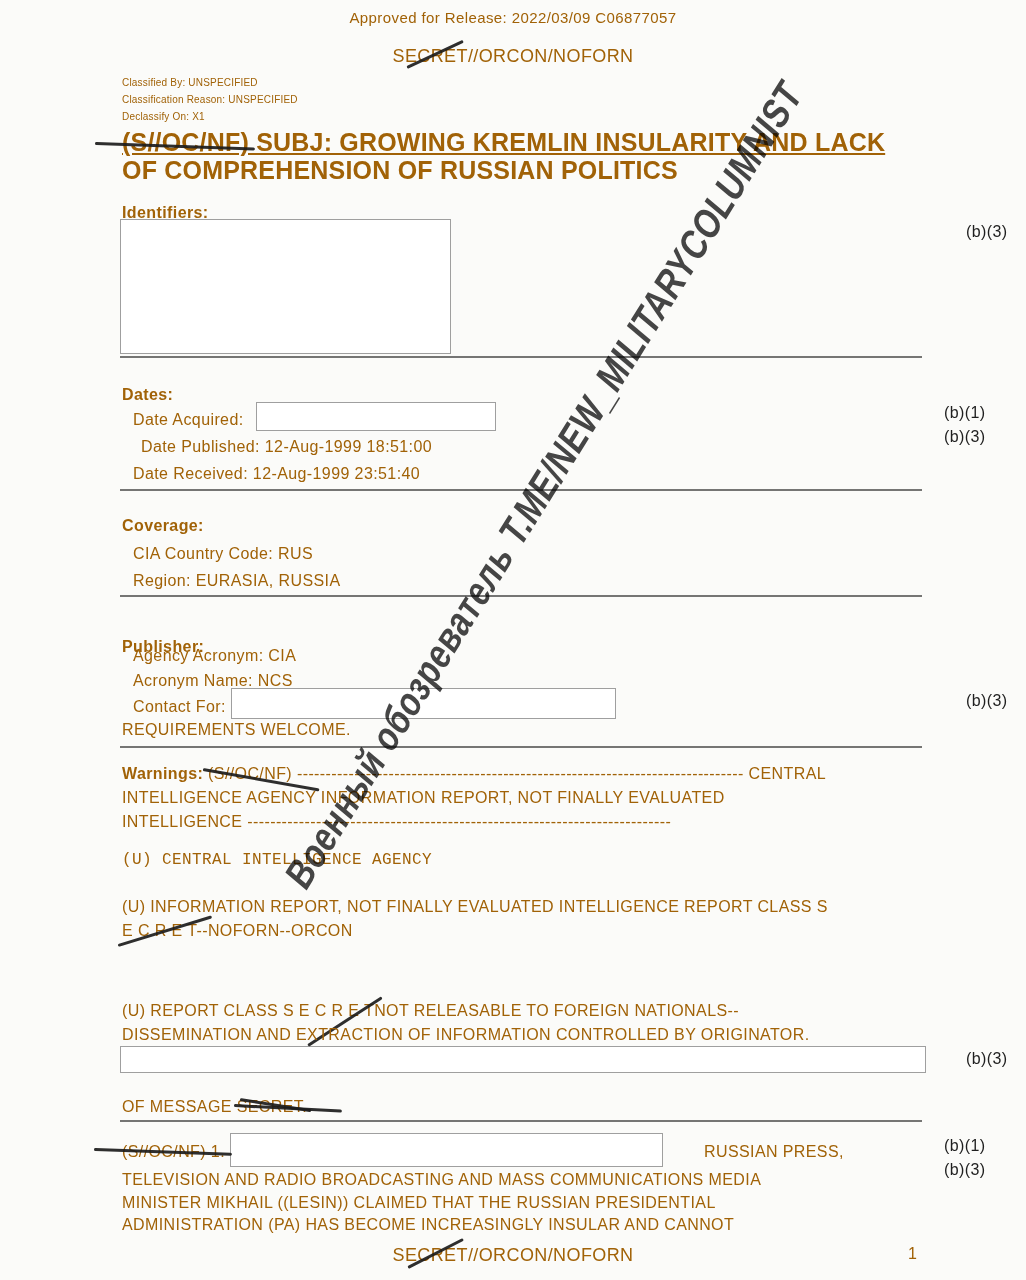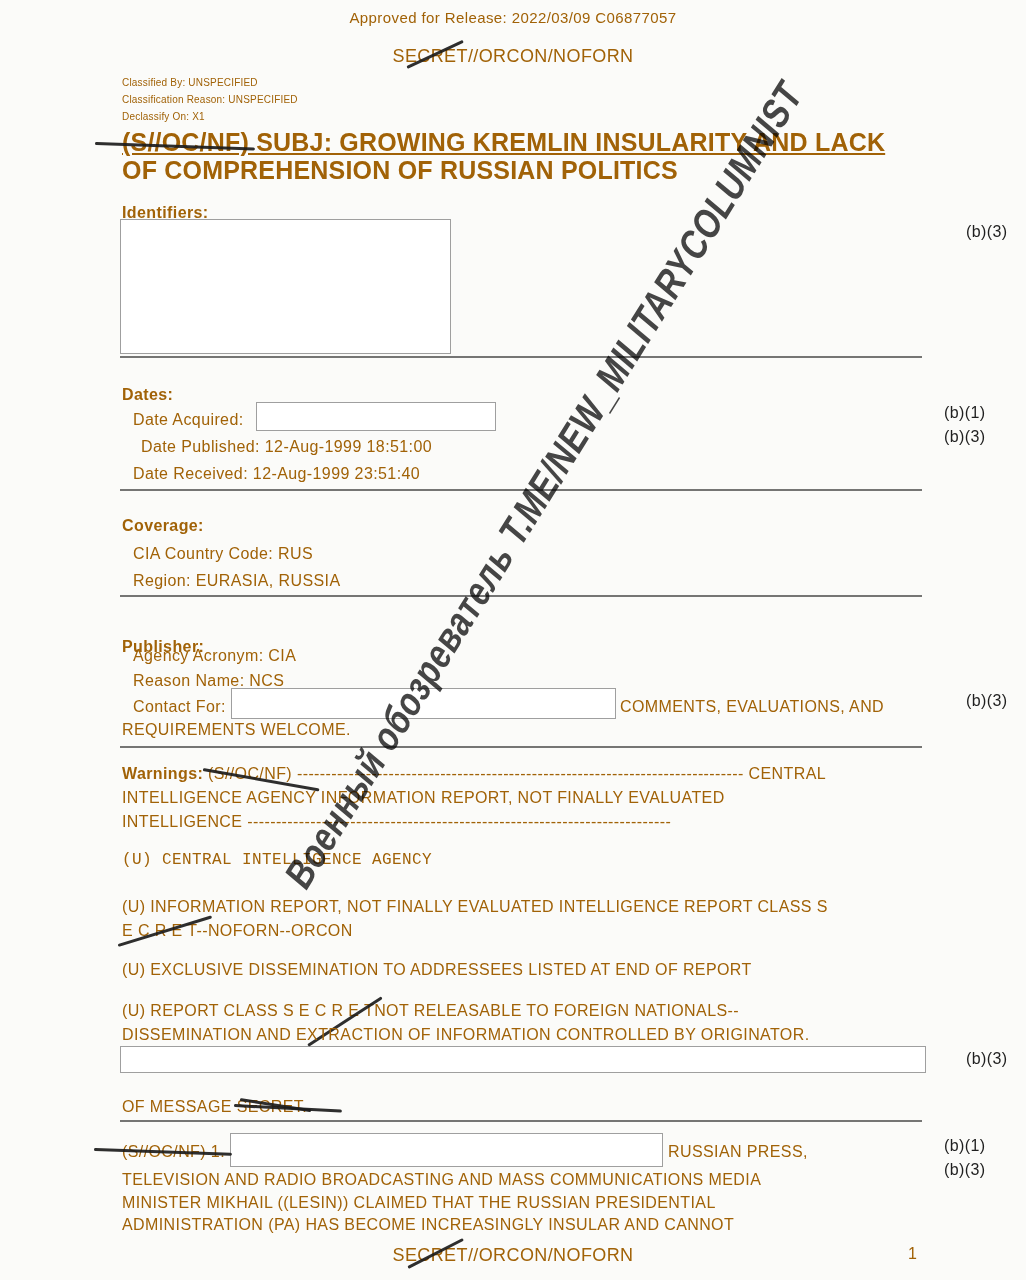--- a/index.html
+++ b/index.html
@@ -93,57 +93,55 @@
   <div class="t" style="left:133px;top:464px;">Date Received: 12-Aug-1999 23:51:40</div>
   <div class="rule" style="top:489px;"></div>
 
   <div class="t bold" style="left:122px;top:516px;">Coverage:</div>
   <div class="t" style="left:133px;top:544px;">CIA Country Code: RUS</div>
   <div class="t" style="left:133px;top:571px;">Region: EURASIA, RUSSIA</div>
   <div class="rule" style="top:595px;"></div>
 
   <div class="t bold" style="left:122px;top:619px;margin-top:18px;">Publisher:</div>
   <div class="t" style="left:133px;top:646px;">Agency Acronym: CIA</div>
-  <div class="t" style="left:133px;top:671px;">Reason Name: NCS</div>
+  <div class="t" style="left:133px;top:671px;">Acronym Name: NCS</div>
   <div class="t" style="left:133px;top:697px;">Contact For:</div>
   <div class="redact" style="left:231px;top:688px;width:385px;height:31px;"></div>
-  <div class="t" style="left:620px;top:697px;">COMMENTS, EVALUATIONS, AND</div>
   <div class="annot" style="left:966px;top:692px;">(b)(3)</div>
   <div class="t" style="left:122px;top:720px;">REQUIREMENTS WELCOME.</div>
   <div class="rule" style="top:746px;"></div>
 
   <div class="t" style="left:122px;top:764px;"><span class="bold">Warnings: </span><span>(S//OC/NF)</span><span> ------------------------------------------------------------------------------ </span><span>CENTRAL</span></div>
   <div class="pen" style="left:203px;top:768px;width:118px;transform:rotate(10deg);"></div>
   <div class="t" style="left:122px;top:788px;">INTELLIGENCE AGENCY INFORMATION REPORT, NOT FINALLY EVALUATED</div>
   <div class="t" style="left:122px;top:812px;"><span>INTELLIGENCE</span><span> --------------------------------------------------------------------------</span></div>
 
   <div class="t" style="left:122px;top:850px;font-family:Liberation Mono, monospace;">(U) CENTRAL INTELLIGENCE AGENCY</div>
 
   <div class="t" style="left:122px;top:897px;">(U) INFORMATION REPORT, NOT FINALLY EVALUATED INTELLIGENCE REPORT CLASS S</div>
   <div class="t" style="left:122px;top:921px;">E C R E T--NOFORN--ORCON</div>
   <div class="pen" style="left:118px;top:944px;width:98px;transform:rotate(-17deg);"></div>
 
-  <div class="t" style="left:122px;top:960px;">(U) EXCLUSIVE DISSEMINATION TO ADDRESSEES LISTED AT END OF REPORT</div>
 
   <div class="t" style="left:122px;top:1001px;">(U) REPORT CLASS S E C R E TNOT RELEASABLE TO FOREIGN NATIONALS--</div>
   <div class="pen" style="left:308px;top:1044px;width:88px;transform:rotate(-33deg);"></div>
   <div class="t" style="left:122px;top:1025px;">DISSEMINATION AND EXTRACTION OF INFORMATION CONTROLLED BY ORIGINATOR.</div>
 
   <div class="redact" style="left:120px;top:1046px;width:806px;height:27px;"></div>
   <div class="annot" style="left:966px;top:1050px;">(b)(3)</div>
 
   <div class="t" style="left:122px;top:1097px;"><span>OF MESSAGE</span><span> SECRET.</span></div>
   <div class="pen" style="left:234px;top:1104px;width:108px;transform:rotate(3deg);"></div>
   <div class="pen" style="left:240px;top:1098px;width:72px;transform:rotate(9deg);"></div>
   <div class="rule" style="top:1120px;"></div>
 
   <div class="t" style="left:122px;top:1142px;">(S//OC/NF) 1.</div>
   <div class="pen" style="left:94px;top:1148px;width:138px;transform:rotate(2deg);"></div>
   <div class="redact" style="left:230px;top:1133px;width:433px;height:34px;"></div>
-  <div class="t" style="left:668px;top:1142px;">RUSSIAN PRESS,</div>
+  <div class="t" style="left:704px;top:1142px;">RUSSIAN PRESS,</div>
   <div class="annot" style="left:944px;top:1137px;">(b)(1)</div>
   <div class="annot" style="left:944px;top:1161px;">(b)(3)</div>
   <div class="t" style="left:122px;top:1193px;">MINISTER MIKHAIL ((LESIN)) CLAIMED THAT THE RUSSIAN PRESIDENTIAL</div>
   <div class="t" style="left:122px;top:1170px;">TELEVISION AND RADIO BROADCASTING AND MASS COMMUNICATIONS MEDIA</div>
   <div class="t" style="left:122px;top:1215px;">ADMINISTRATION (PA) HAS BECOME INCREASINGLY INSULAR AND CANNOT</div>
 
   <div class="t center" style="top:1245px;font-size:18px;">SECRET//ORCON/NOFORN</div>
   <div class="pen" style="left:408px;top:1266px;width:62px;transform:rotate(-27deg);"></div>
   <div class="t" style="left:908px;top:1244px;">1</div>
 

